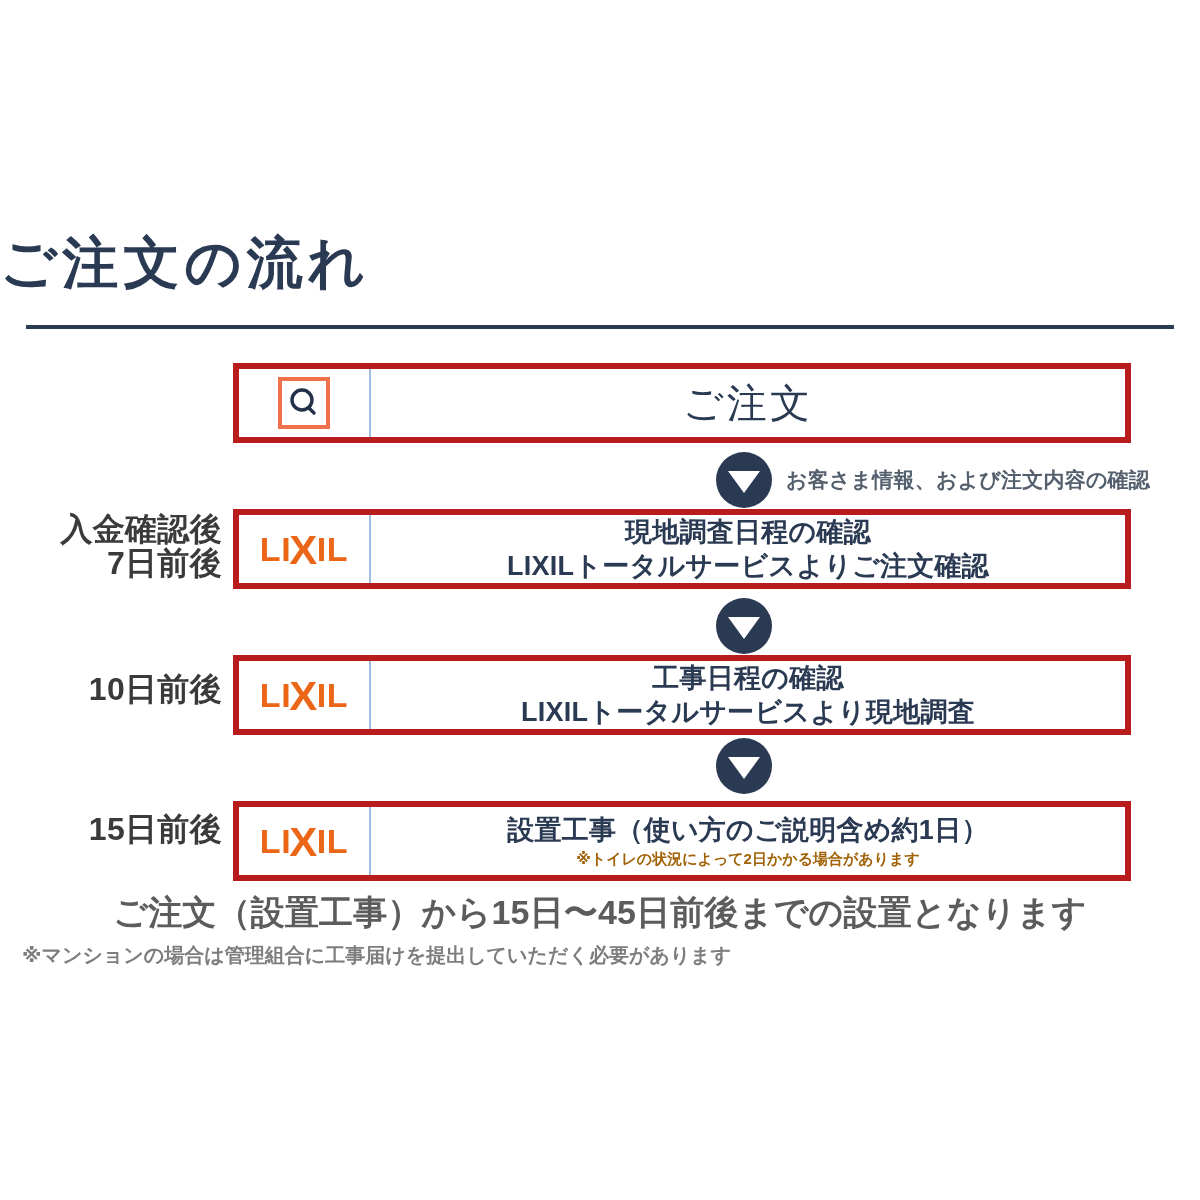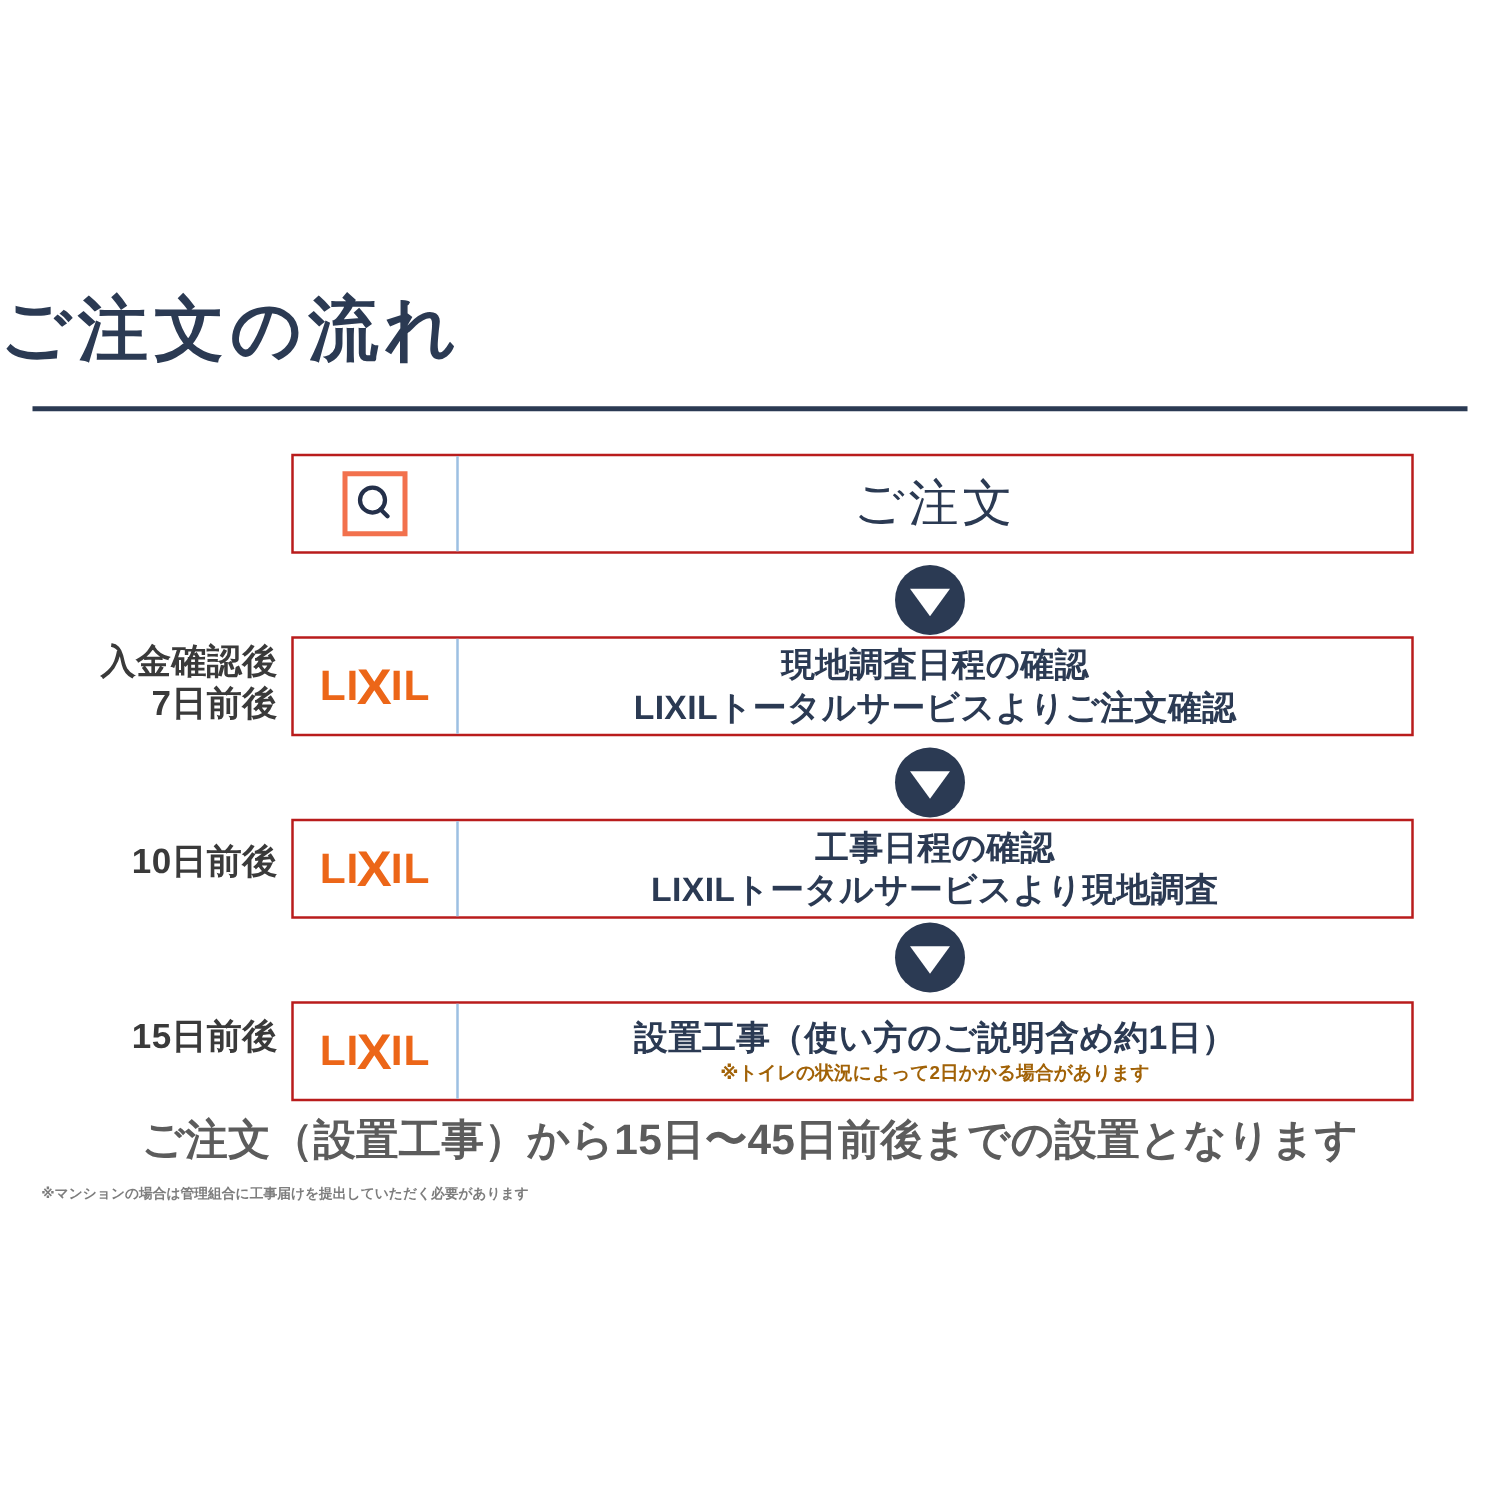--- a/index.html
+++ b/index.html
@@ -51,21 +51,21 @@
     position: absolute;
     top: 363px;
     left: 233px;
     width: 898px;
   }
 
   .row {
     position: relative;
     display: flex;
     align-items: stretch;
-    border: 2px solid #b91c1c;
+    border: 6px solid #b91c1c;
     background: #ffffff;
     box-sizing: border-box;
   }
 
   .row-1 { height: 80px; }
   .row-2 { height: 80px; margin-top: 66px; }
   .row-3 { height: 80px; margin-top: 66px; }
   .row-4 { height: 80px; margin-top: 66px; }
 
   .cell-icon {
@@ -146,21 +146,21 @@
     color: #a16207;
     white-space: nowrap;
     margin-top: 2px;
   }
 
   
   .time-label {
     position: absolute;
     right: 0;
     text-align: right;
-    font-size: 28px;
+    font-size: 32px;
     line-height: 34px;
     font-weight: 700;
     color: #3a3a3a;
     white-space: nowrap;
     letter-spacing: 0.01em;
   }
   .labels {
     position: absolute;
     left: 0;
     top: 0;
@@ -221,26 +221,25 @@
     font-weight: 700;
     color: #5c5c5c;
     white-space: nowrap;
     letter-spacing: 0.005em;
   }
 
   .footnote {
     position: absolute;
     top: 943px;
     left: 22px;
-    font-size: 11px;
+    font-size: 20px;
     line-height: 24px;
     font-weight: 700;
     color: #7d7d7d;
     white-space: nowrap;
-    margin-left: 11px;
   }
 </style>
 </head>
 <body>
 
 <div class="page">
 
   <div class="title">ご注文の流れ</div>
   <div class="title-rule"></div>
 
@@ -314,17 +313,18 @@
         <div class="line-note">※トイレの状況によって2日かかる場合があります</div>
       </div>
     </div>
 
   </div>
 
   <div class="arrow arrow-1"></div>
   <div class="arrow arrow-2"></div>
   <div class="arrow arrow-3"></div>
 
+  <div class="arrow-caption">お客さま情報、および注文内容の確認</div>
 
   <div class="summary">ご注文（設置工事）から15日〜45日前後までの設置となります</div>
   <div class="footnote">※マンションの場合は管理組合に工事届けを提出していただく必要があります</div>
 
 </div>
 
 </body></html>

